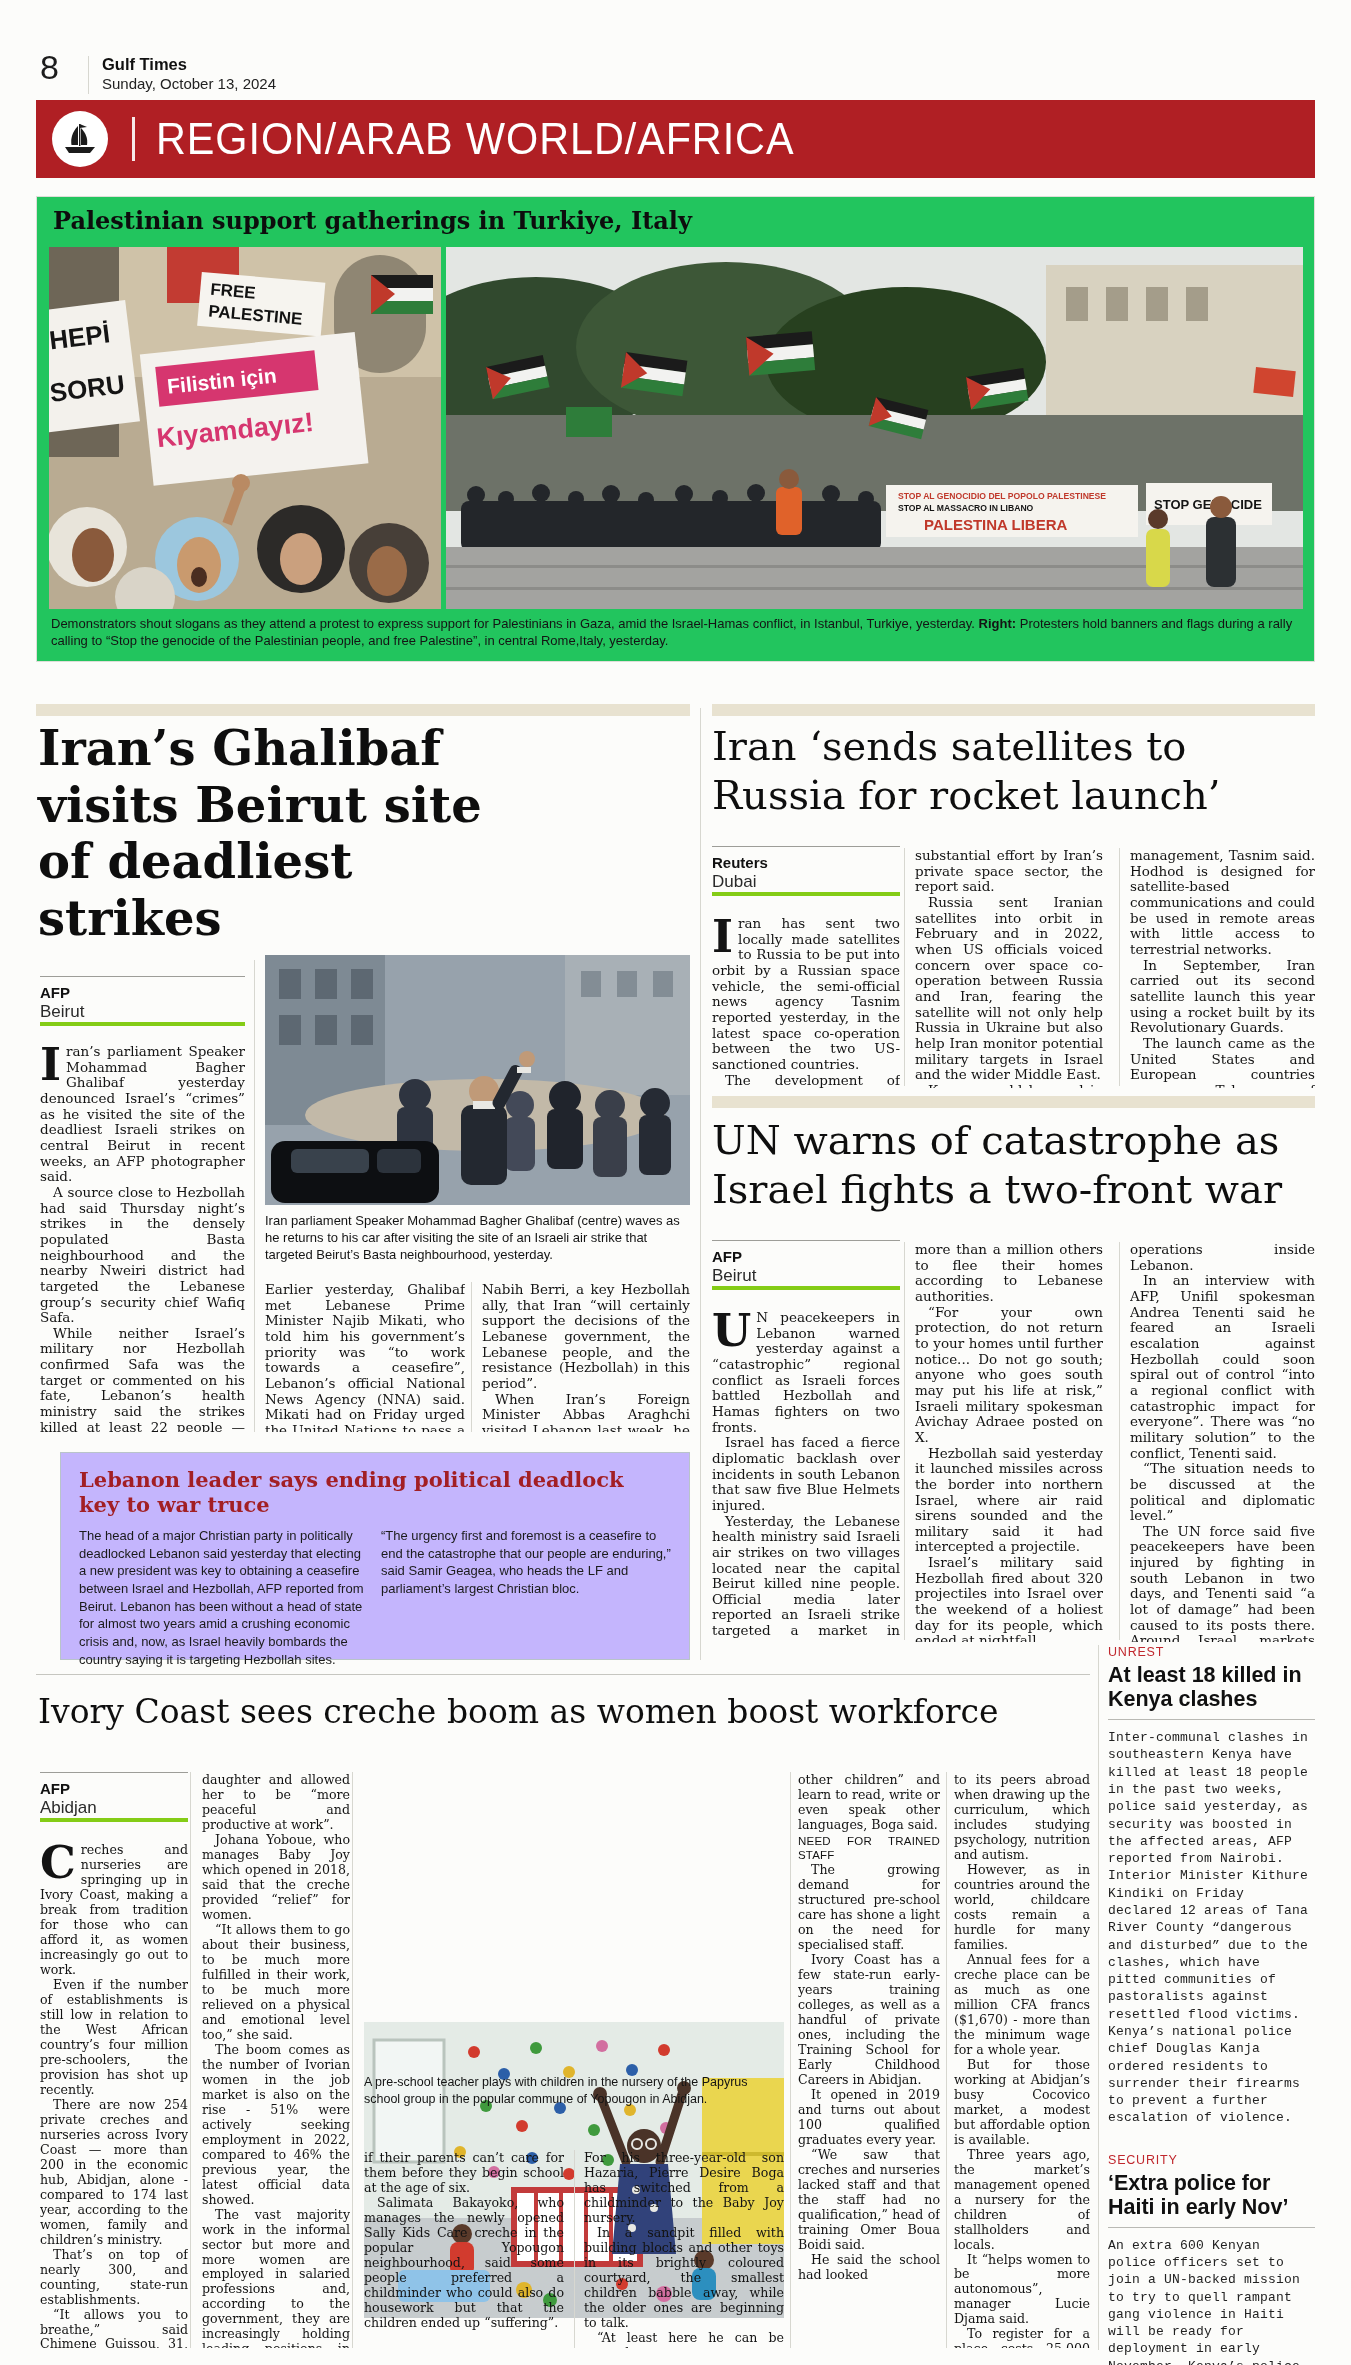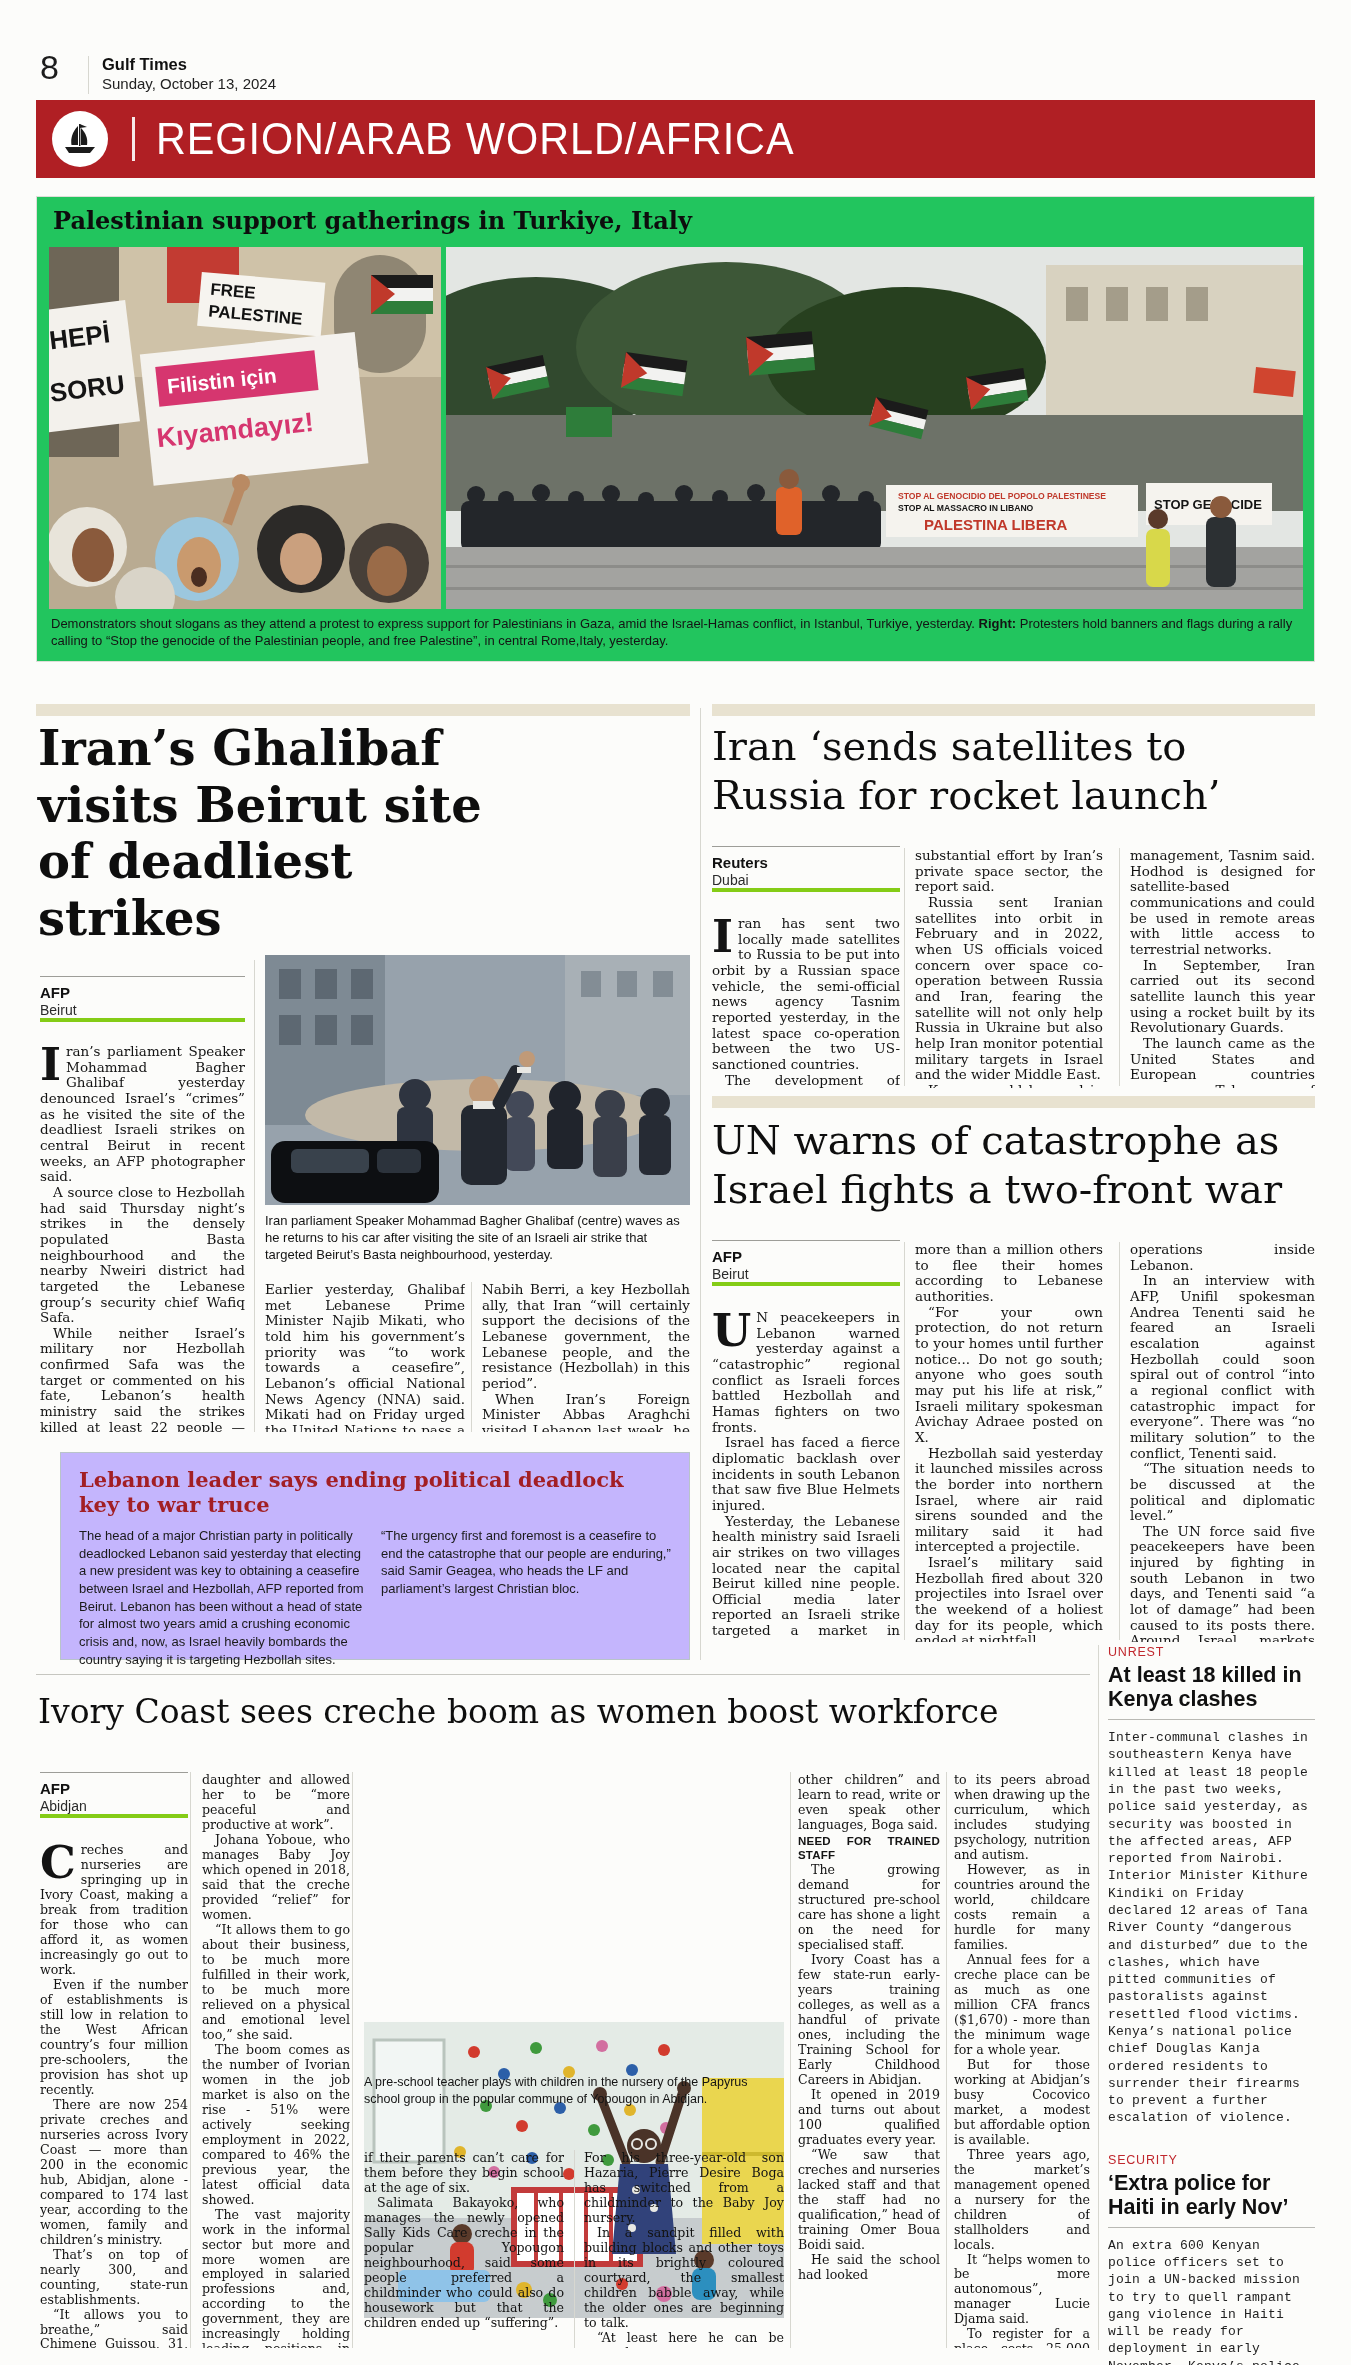--- a/index.html
+++ b/index.html
@@ -12,26 +12,26 @@
   .hr{position:absolute;height:1px;background:#c6c6c0}
   .kicker-bar{position:absolute;height:12px;background:#e8e2d0}
   .col{position:absolute;overflow:hidden;text-align:justify;
        font-size:13.5px;line-height:1.16;color:#131313}
   .col p{margin:0}
   .col p + p{text-indent:13px}
   .col p.subhead{text-indent:0}
   .colsm{font-size:12.6px;line-height:1.19}
   .drop::first-letter{float:left;font-size:45px;line-height:36px;
        padding:3px 5px 0 0;font-weight:bold}
-  .subhead{font-family:"Liberation Sans",sans-serif;font-weight:bold;
+  .subhead{font-family:"Liberation Sans",sans-serif;font-weight:normal;
        font-size:11.5px;letter-spacing:.2px;margin-top:3px !important}
   .byline{position:absolute;font-family:"Liberation Sans",sans-serif;
        border-top:1px solid #9d9d98;border-bottom:4px solid #84cc16;padding:7px 0 0}
   .byline .agency{font-weight:bold;font-size:15px;color:#111}
-  .byline .place{font-size:14px;color:#2a2a2a;margin-top:1px}
+  .byline .place{font-size:17px;color:#2a2a2a;margin-top:1px}
   .caption{font-family:"Liberation Sans",sans-serif;font-size:13px;
        line-height:1.32;color:#141414}
   .photo{position:relative;overflow:hidden;background:#b5b5b0}
   .photo svg{display:block}
 
   
   .pagenum{position:absolute;left:40px;top:48px;font-family:"Liberation Sans",sans-serif;
        font-size:34px;color:#1c1c1c}
   .pubblock{position:absolute;left:102px;top:55px;font-family:"Liberation Sans",sans-serif}
   .pubname{font-weight:bold;font-size:16.5px}

